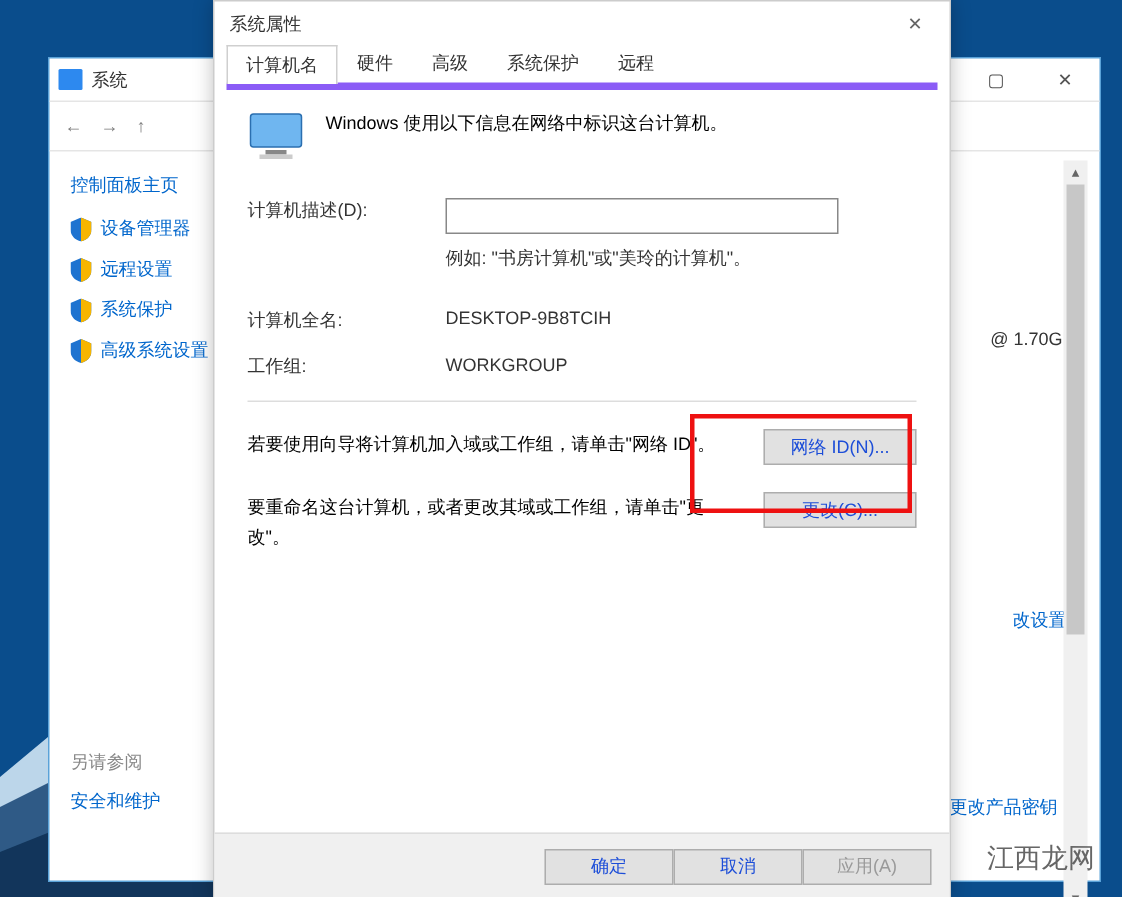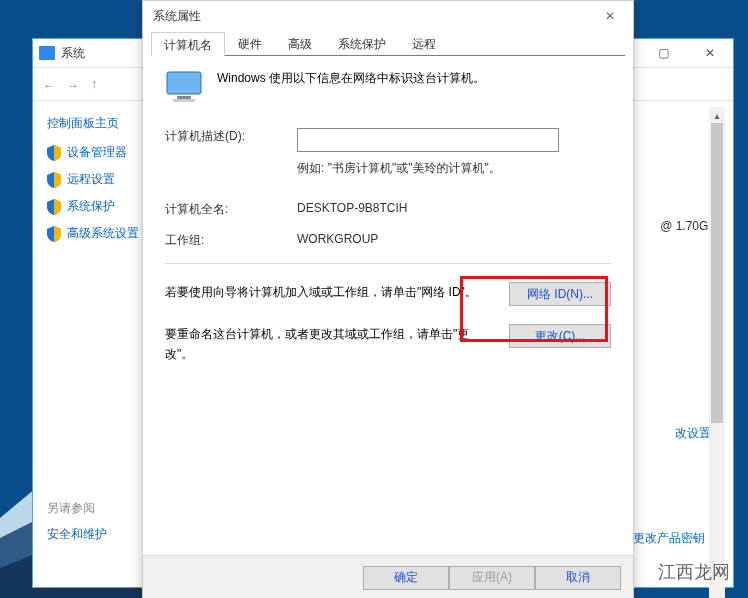--- a/index.html
+++ b/index.html
@@ -10,30 +10,30 @@
   .win-system .titlebar .ico{width:16px;height:14px;background:#2d89ef;display:inline-block;margin-right:6px;border-radius:1px}
   .win-system .chrome-btns{position:absolute;right:0;top:0;display:flex}
   .win-system .chrome-btn{width:46px;height:28px;display:flex;align-items:center;justify-content:center;color:#555}
   .win-system .nav{height:32px;display:flex;align-items:center;padding-left:10px;gap:12px;color:#7a7a7a;border-top:1px solid #e5e5e5;border-bottom:1px solid #e5e5e5}
   .win-system .content{display:flex;height:calc(100% - 62px)}
   .sidebar{width:120px;padding:14px 0 0 14px}
   .sidelink{display:flex;align-items:flex-end;gap:6px;margin-bottom:10px;color:#0066cc;cursor:pointer}
   .sidehead{color:#0066cc;margin-bottom:12px}
   .shield{width:14px;height:16px;display:inline-block}
   .right-edge{position:absolute;right:10px;top:180px;color:#333}
-  .right-link{position:absolute;right:22px;top:386px;color:#0066cc}
+  .right-link{position:absolute;right:22px;top:366px;color:#0066cc}
   .alsosee{position:absolute;left:14px;bottom:70px;color:#888}
   .alsosee-link{position:absolute;left:14px;bottom:44px;color:#0066cc}
   .activate{position:absolute;right:28px;bottom:40px;color:#0066cc}
   .watermark{position:absolute;right:18px;bottom:14px;font-size:18px;color:#666}
   
   .dlg{position:absolute;left:142px;top:0;width:490px;height:598px;background:#fff;border:1px solid #ccc;box-shadow:0 0 12px rgba(0,0,0,.25)}
   .dlg .dlg-title{height:30px;display:flex;align-items:center;padding-left:10px;color:#333;font-size:12px}
   .dlg .dlg-close{position:absolute;right:0;top:0;width:46px;height:30px;display:flex;align-items:center;justify-content:center;color:#666}
-  .tabs{display:flex;height:24px;margin:0 8px;border-bottom:1px solid #8b5cf6}
+  .tabs{display:flex;align-items:flex-end;height:24px;margin:0 8px;border-bottom:5px solid #8b5cf6}
   .tab{padding:4px 12px;color:#333;border:1px solid transparent;border-bottom:none;cursor:pointer}
   .tab.active{border-color:#cfcfcf;background:#fff;position:relative;top:1px}
   .body{padding:14px 22px 0 22px}
   .intro{display:flex;gap:14px;align-items:flex-start;margin-bottom:24px}
   .monitor{width:38px;height:34px}
   .row{display:flex;margin-bottom:14px}
   .row .lbl{width:132px;color:#333}
   .row .val{flex:1;color:#333}
   .inputbox{width:260px;height:22px;border:1px solid #888;background:#fff}
   .hint{margin-left:132px;margin-top:-6px;margin-bottom:24px;color:#333}
@@ -165,20 +165,20 @@
     </div>
 
     <div class="para-row">
       <div class="txt">要重命名这台计算机，或者更改其域或工作组，请单击"更改"。</div>
       <button class="btn">更改(C)...</button>
     </div>
   </div>
 
   <div class="dlg-footer">
     <button class="btn">确定</button>
+    <button class="btn">取消</button>
     <button class="btn" disabled="">应用(A)</button>
-    <button class="btn">取消</button>
   </div>
 </div>
 
 <div class="red-box"></div>
 
 <div class="watermark">江西龙网</div>
 
 </body></html>

